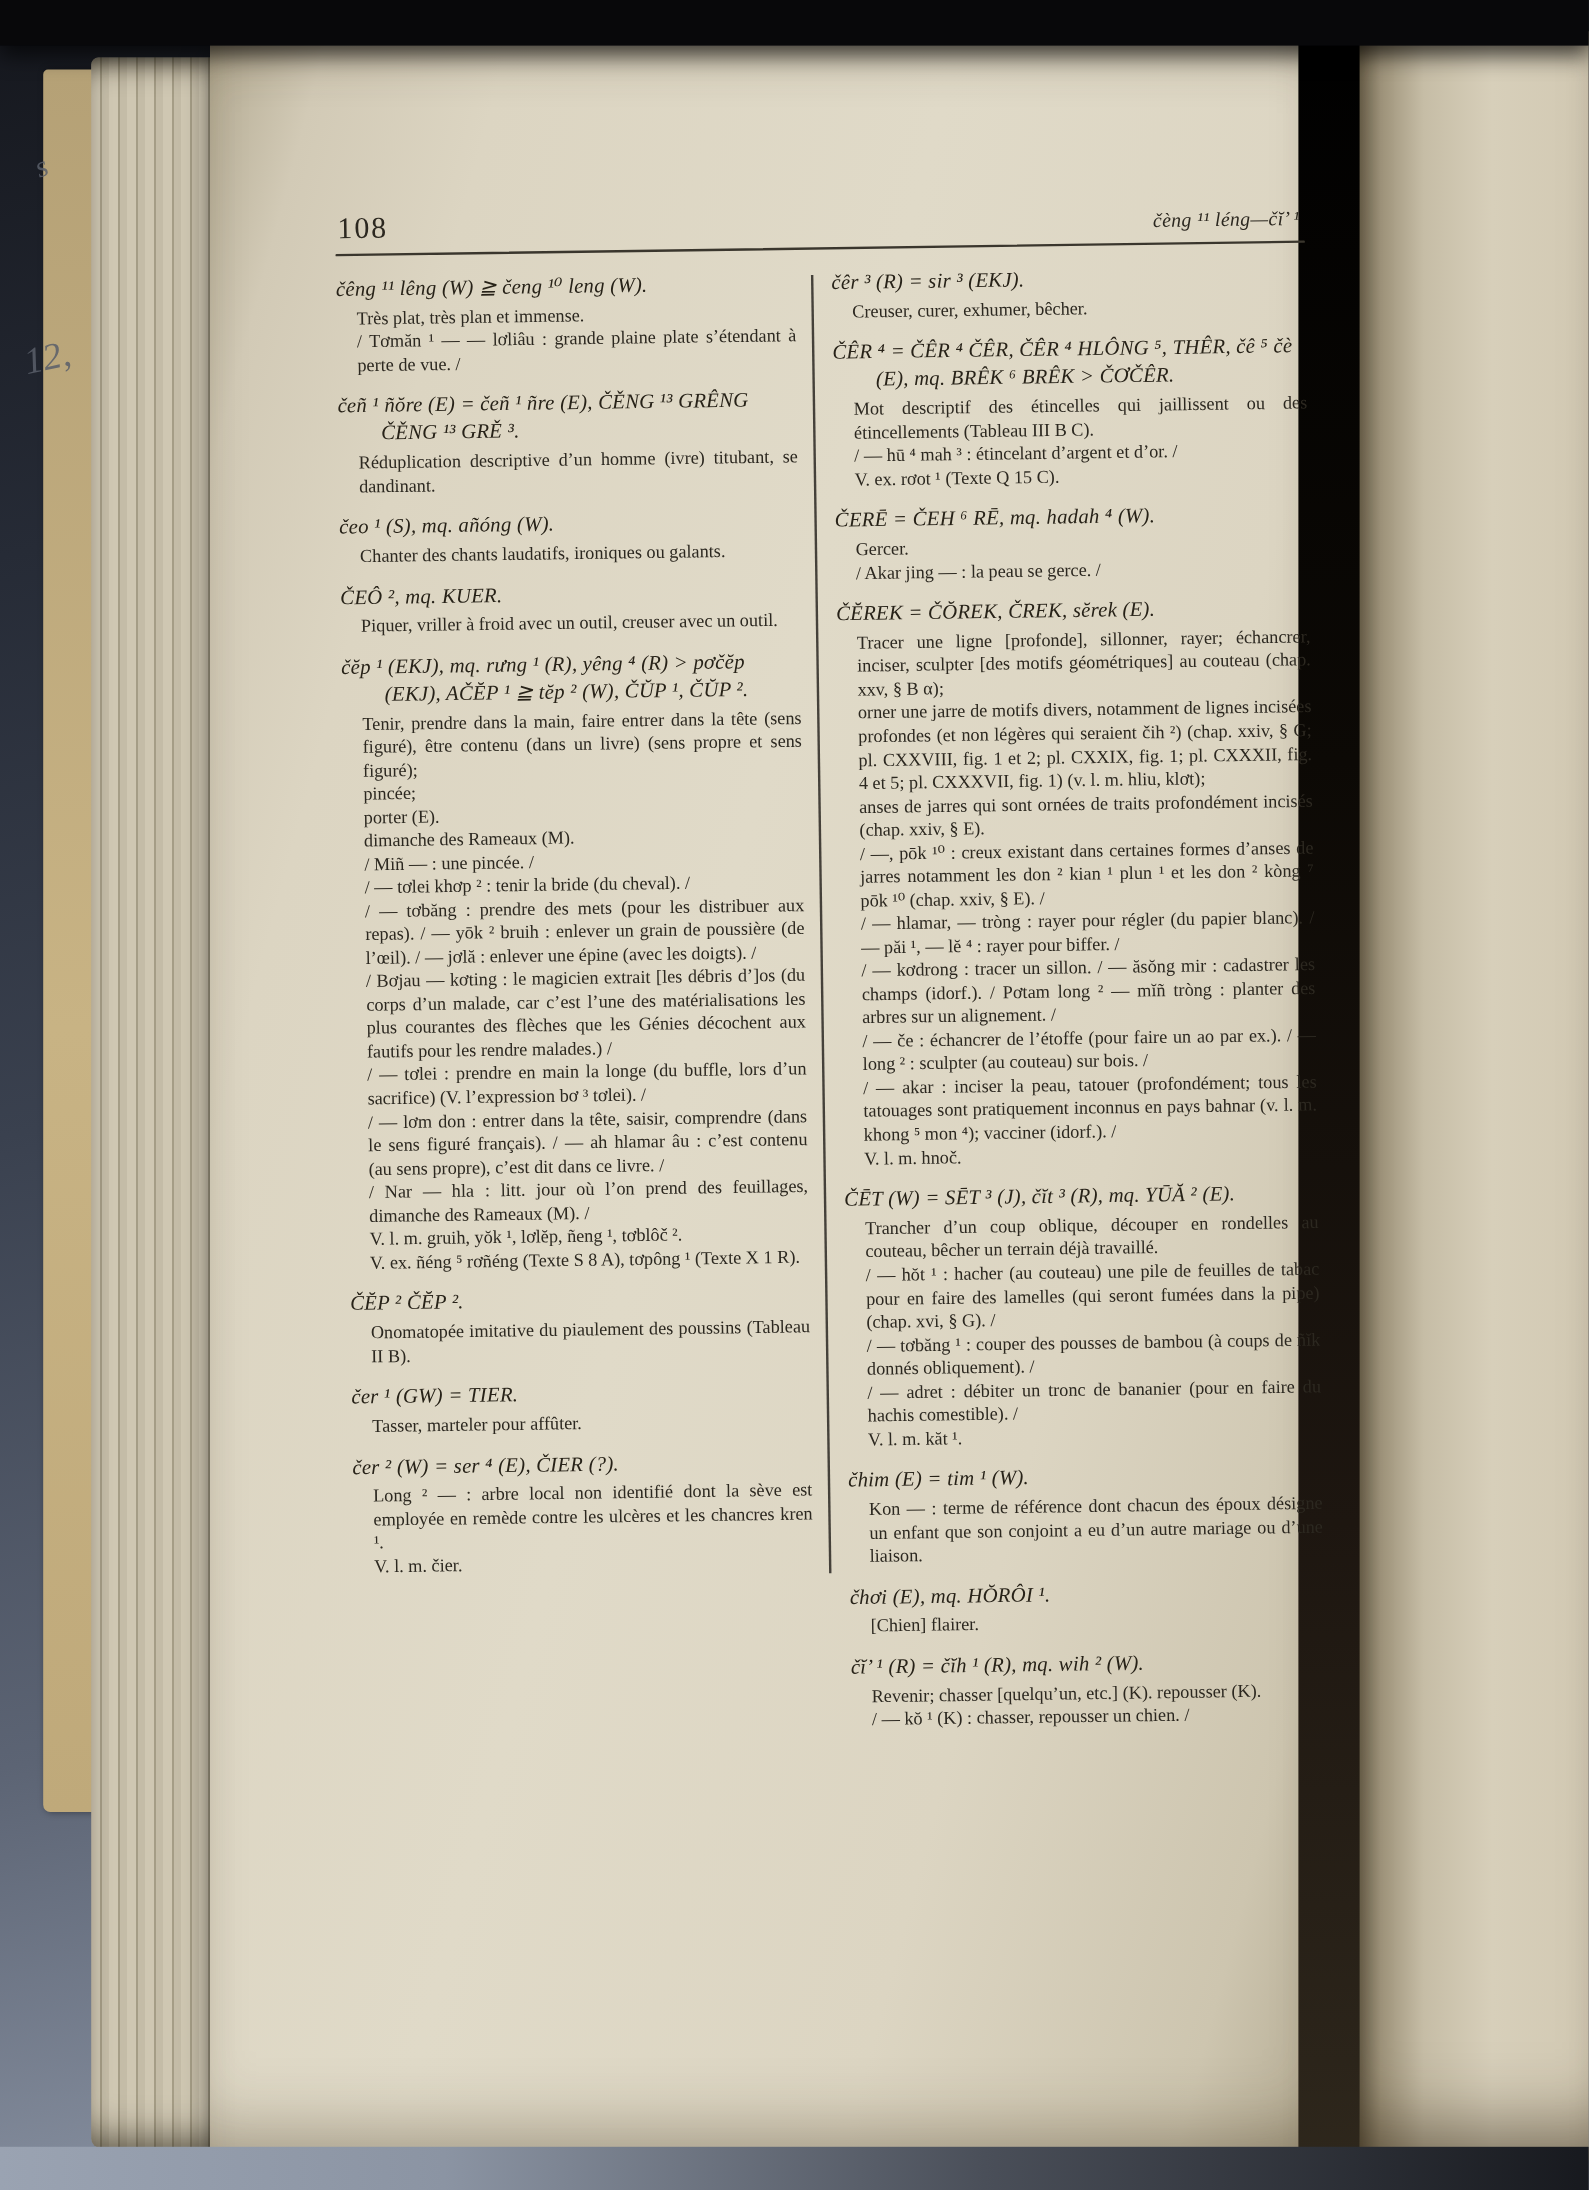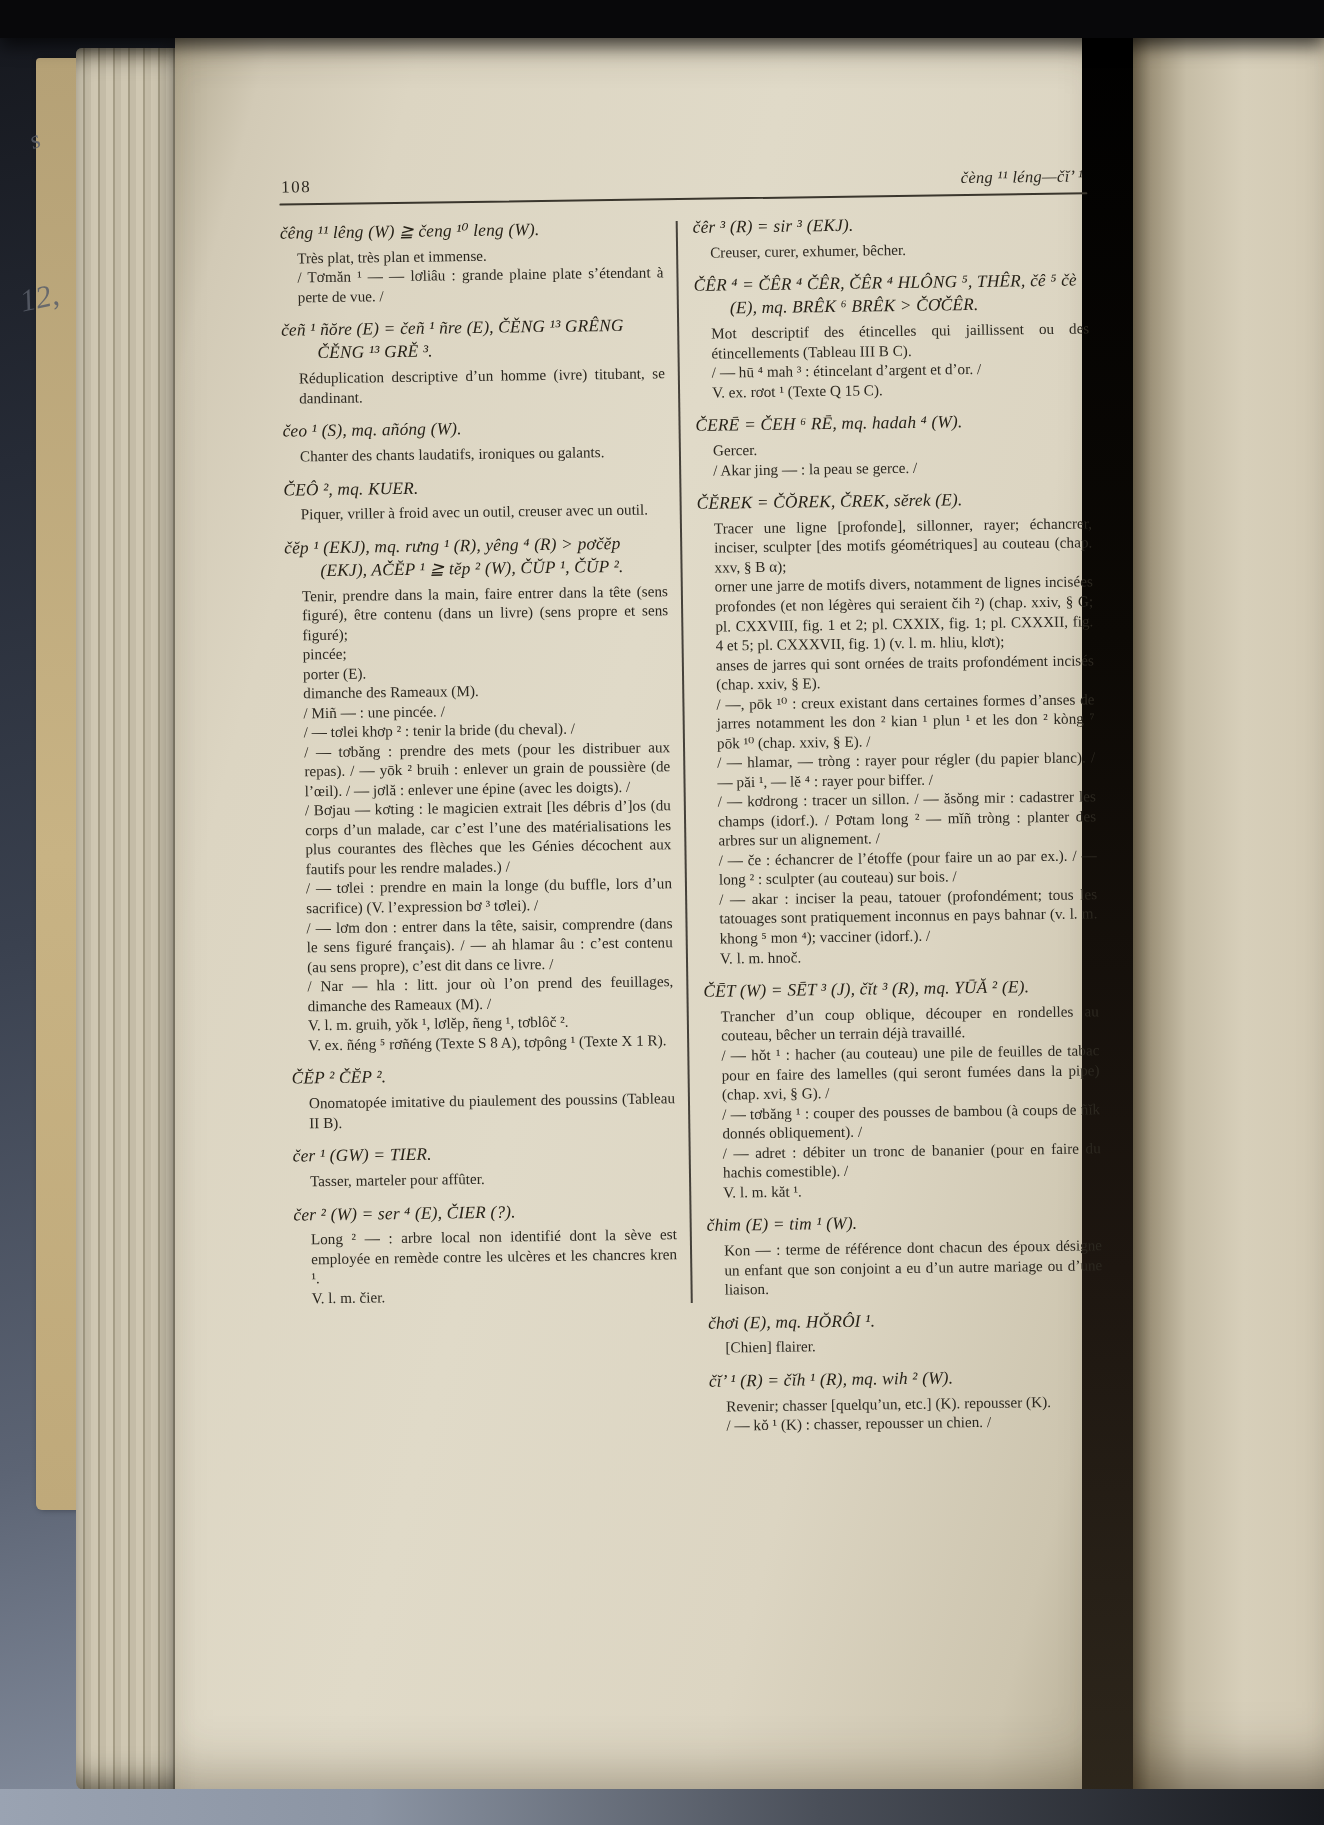--- a/index.html
+++ b/index.html
@@ -25,21 +25,21 @@
   .right-page{left:1133px;top:26px;width:191px;height:1774px;border-radius:6px 0 0 10px;
     background:linear-gradient(to right,#6b614c 0%,#9d9279 9%,#c6bda6 28%,#d7cfba 58%,#d2c9b3 100%);
     box-shadow:inset 0 -70px 60px -44px rgba(45,33,15,.55), inset 0 26px 34px -24px rgba(45,33,15,.5);}
   
   .hand{color:#5a5f6a;font-style:italic;opacity:.85;}
   .hand-top{left:30px;top:126px;font-size:25px;transform:rotate(-22deg);}
   .hand-num{left:20px;top:280px;font-size:31px;transform:rotate(-12deg);}
   
   .page-inner{left:279px;top:172px;width:808px;transform:rotate(-0.8deg);transform-origin:50% 0;color:#2c2820;}
   .header-row{display:flex;justify-content:space-between;align-items:baseline;padding:0 4px 4px 2px;}
-  .pagenum{font-size:17px;letter-spacing:1.5px;}
+  .pagenum{font-size:25px;letter-spacing:1.5px;}
   .runhead{font-style:italic;font-size:16.5px;letter-spacing:.3px;}
   .rule{height:2px;background:#3a362d;border-radius:1px;margin-top:2px;}
   .columns{display:flex;margin-top:17px;position:relative;}
   .col{width:383px;}
   .col.right{margin-left:30px;width:395px;}
   .divider{position:absolute;left:396px;top:4px;width:2px;height:1082px;background:#45413a;}
   .entry{margin:0 0 13px 0;}
   .hw{font-style:italic;font-size:17.3px;line-height:1.32;padding-left:36px;text-indent:-36px;margin-bottom:3px;letter-spacing:.2px;color:#272218;}
   .bp{margin:0;padding-left:17px;font-size:15.2px;line-height:1.285;text-align:justify;}
 </style>

